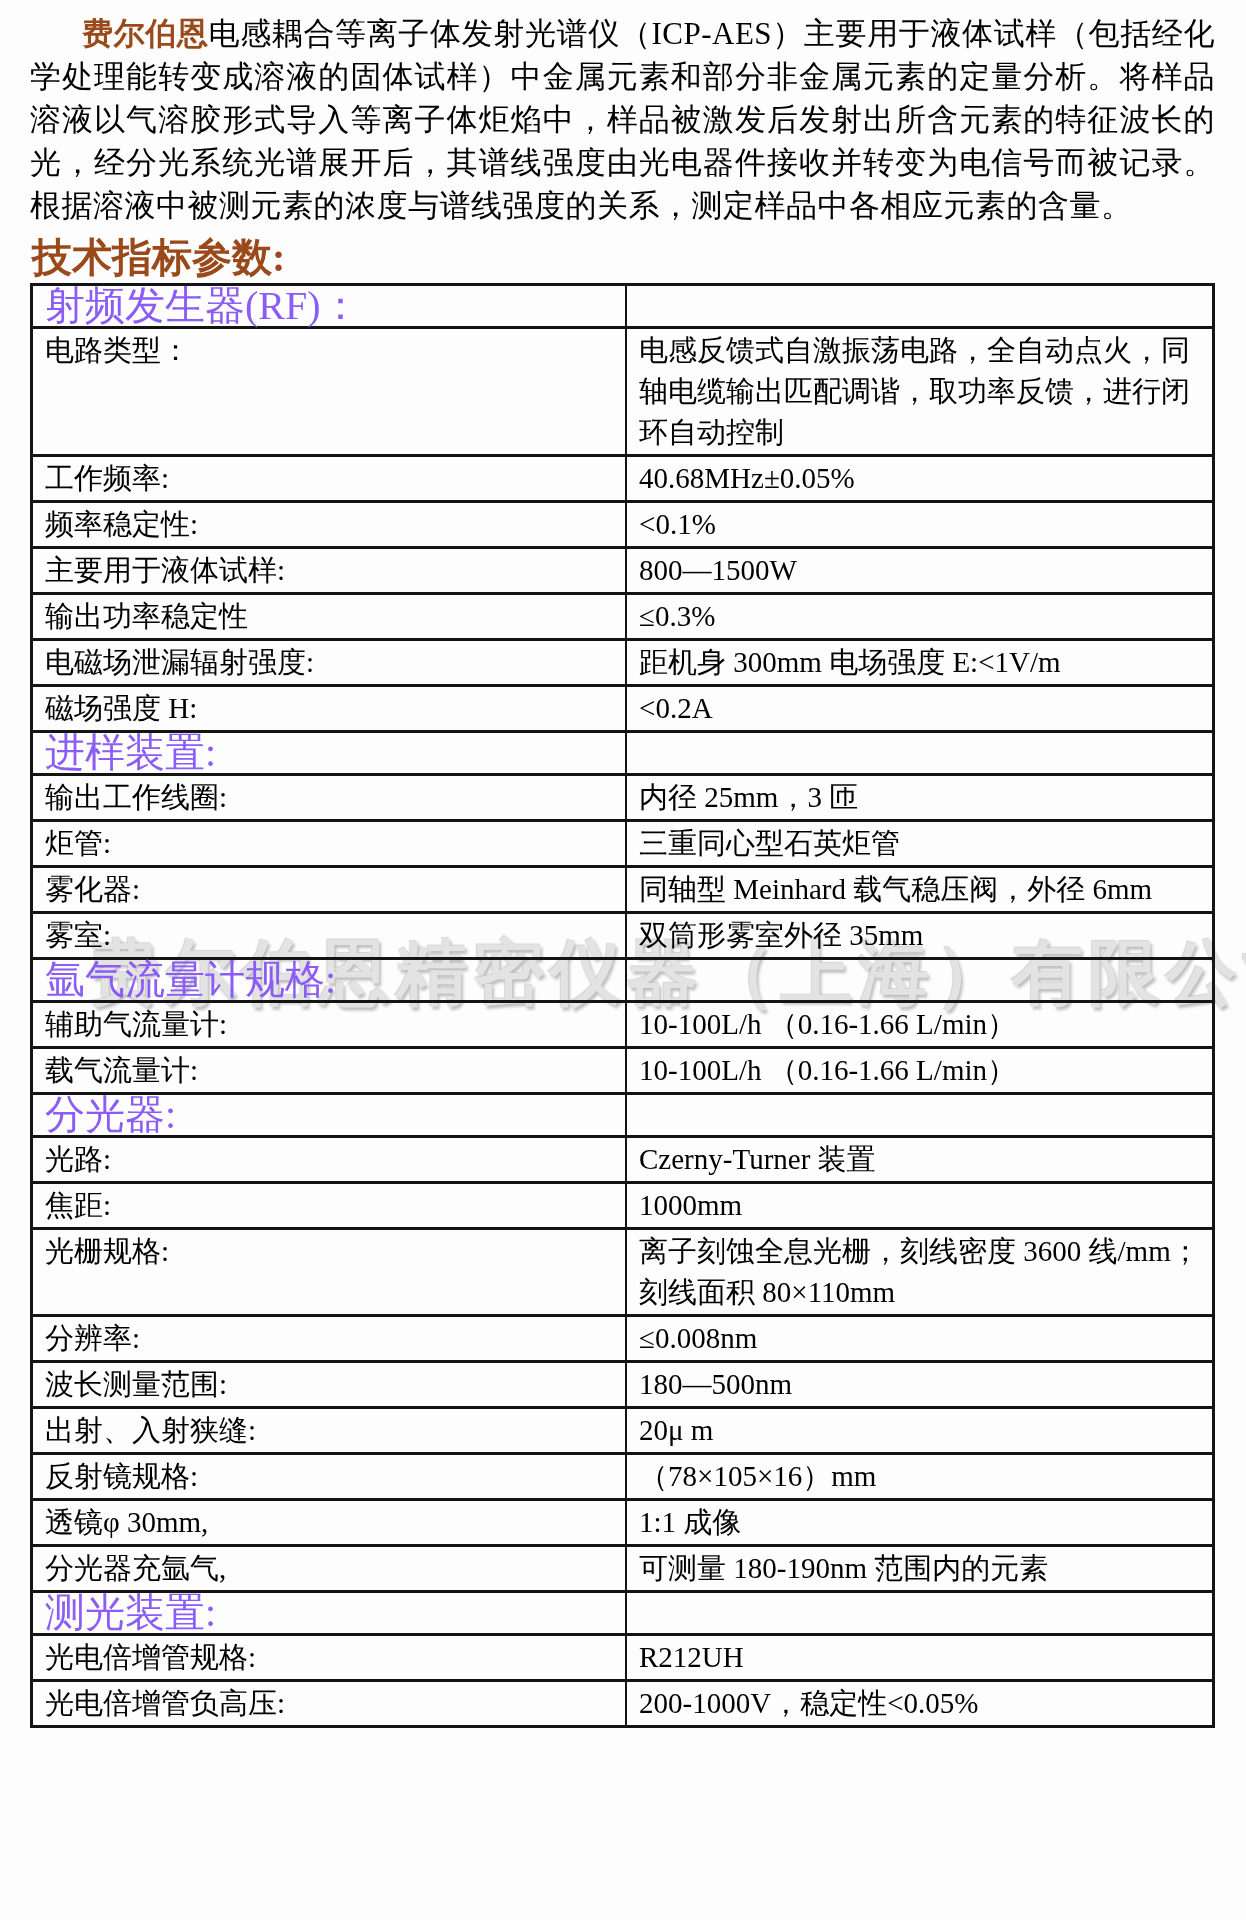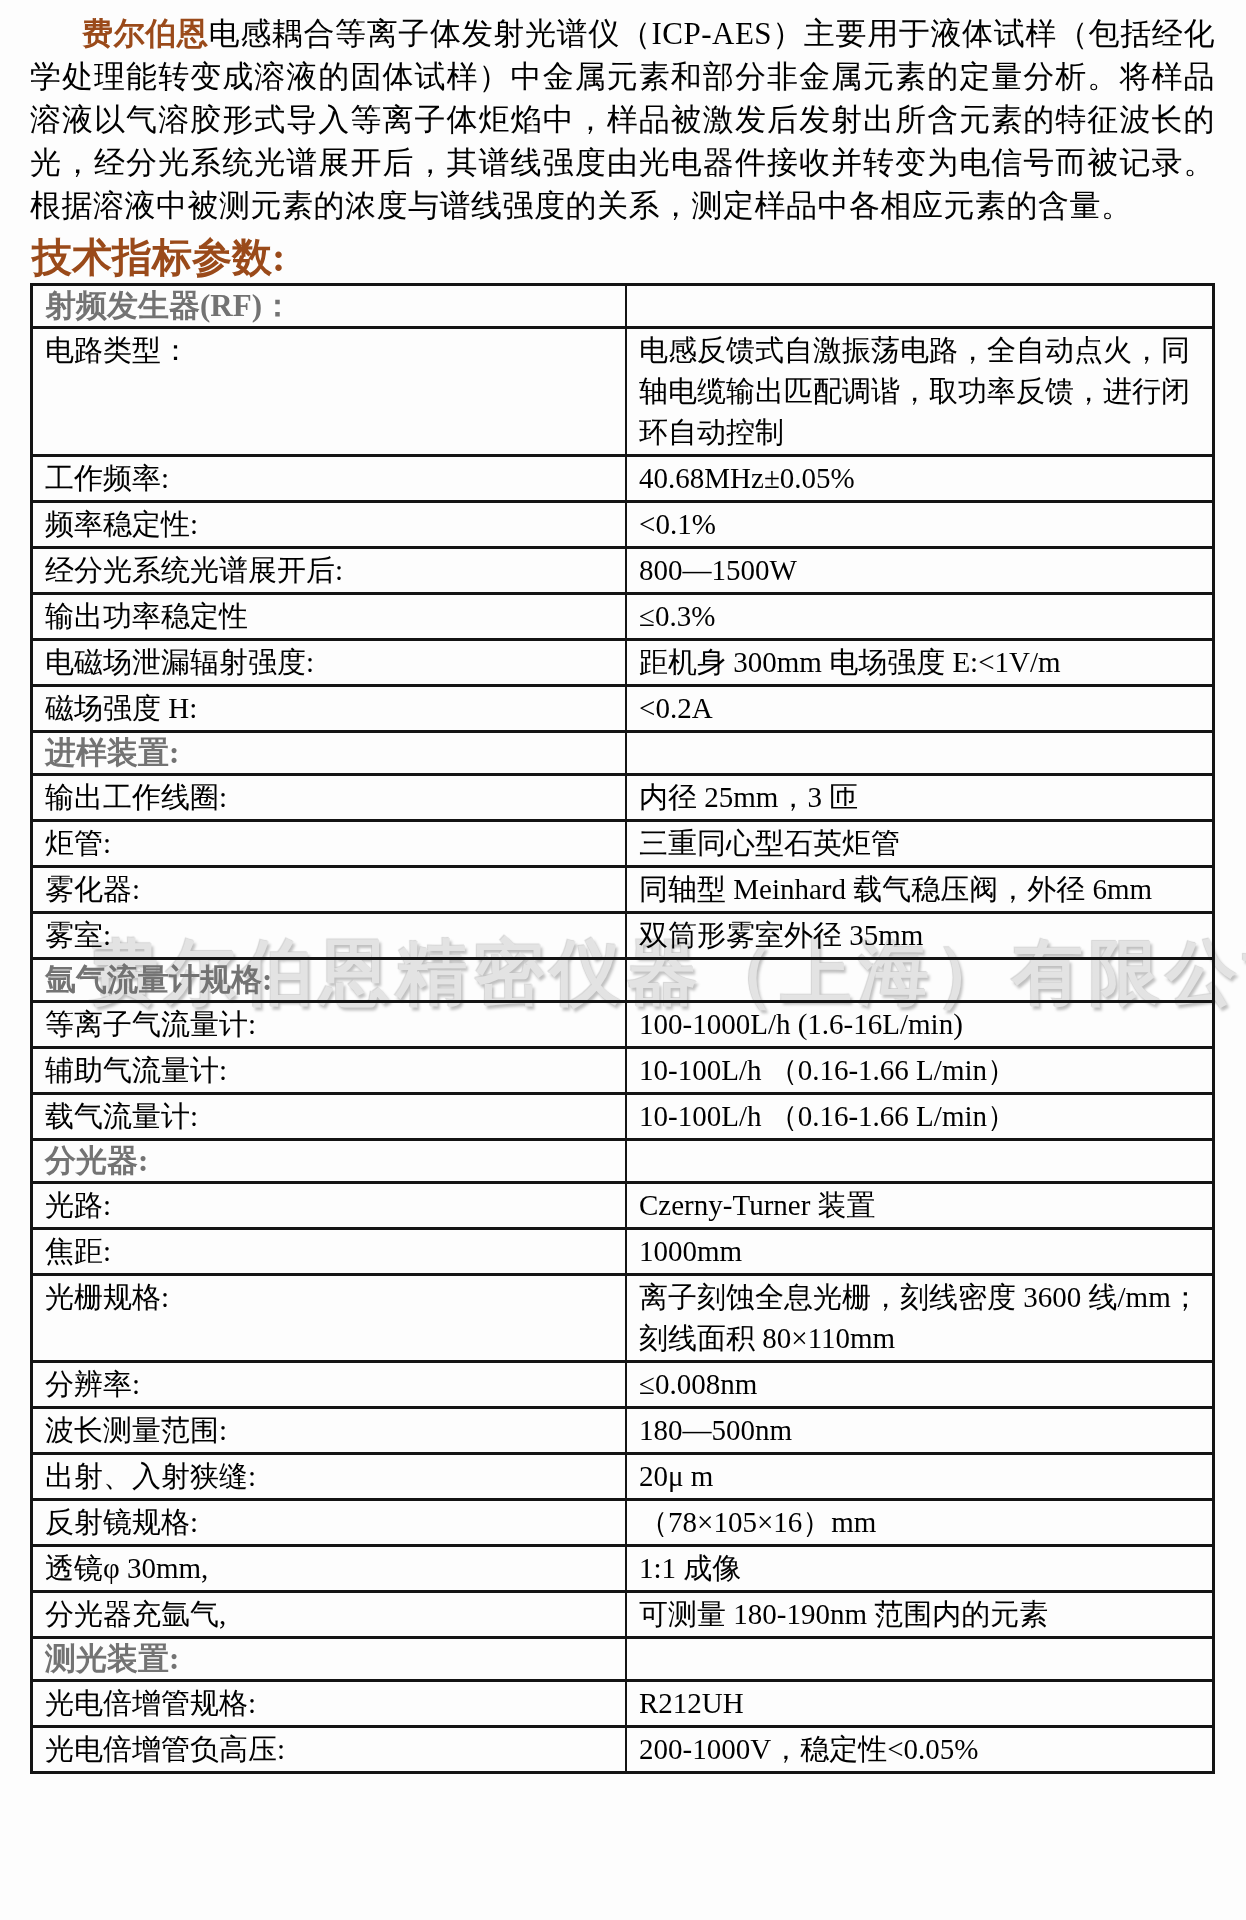--- a/index.html
+++ b/index.html
@@ -56,23 +56,23 @@
     border-top-width: 3px;
     border-bottom-width: 3px;
     padding: 1px 12px;
     font-size: 29px;
     line-height: 41px;
     vertical-align: top;
     text-align: left;
     word-break: break-all;
   }
   tr.section-row td {
-    color: #737373;
-    font-weight: bold;
-    font-size: 31px;
+    color: #8b5cf6;
+    font-weight: normal;
+    font-size: 40px;
     line-height: 38px;
   }
   .watermark {
     position: absolute;
     left: 88px;
     top: 926px;
     z-index: 1;
     white-space: nowrap;
     font-size: 71px;
     font-weight: bold;
@@ -107,21 +107,21 @@
         </tr>
         <tr class="spec-row">
           <td>工作频率:</td>
           <td>40.68MHz±0.05%</td>
         </tr>
         <tr class="spec-row">
           <td>频率稳定性:</td>
           <td>&lt;0.1%</td>
         </tr>
         <tr class="spec-row">
-          <td>经分光系统光谱展开后:</td>
+          <td>主要用于液体试样:</td>
           <td>800—1500W</td>
         </tr>
         <tr class="spec-row">
           <td>输出功率稳定性</td>
           <td>≤0.3%</td>
         </tr>
         <tr class="spec-row">
           <td>电磁场泄漏辐射强度:</td>
           <td>距机身 300mm 电场强度 E:&lt;1V/m</td>
         </tr>
@@ -147,24 +147,20 @@
         </tr>
         <tr class="spec-row">
           <td>雾室:</td>
           <td>双筒形雾室外径 35mm</td>
         </tr>
         <tr class="section-row">
           <td>氩气流量计规格:</td>
           <td></td>
         </tr>
         <tr class="spec-row">
-          <td>等离子气流量计:</td>
-          <td>100-1000L/h (1.6-16L/min)</td>
-        </tr>
-        <tr class="spec-row">
           <td>辅助气流量计:</td>
           <td>10-100L/h （0.16-1.66 L/min）</td>
         </tr>
         <tr class="spec-row">
           <td>载气流量计:</td>
           <td>10-100L/h （0.16-1.66 L/min）</td>
         </tr>
         <tr class="section-row">
           <td>分光器:</td>
           <td></td>

